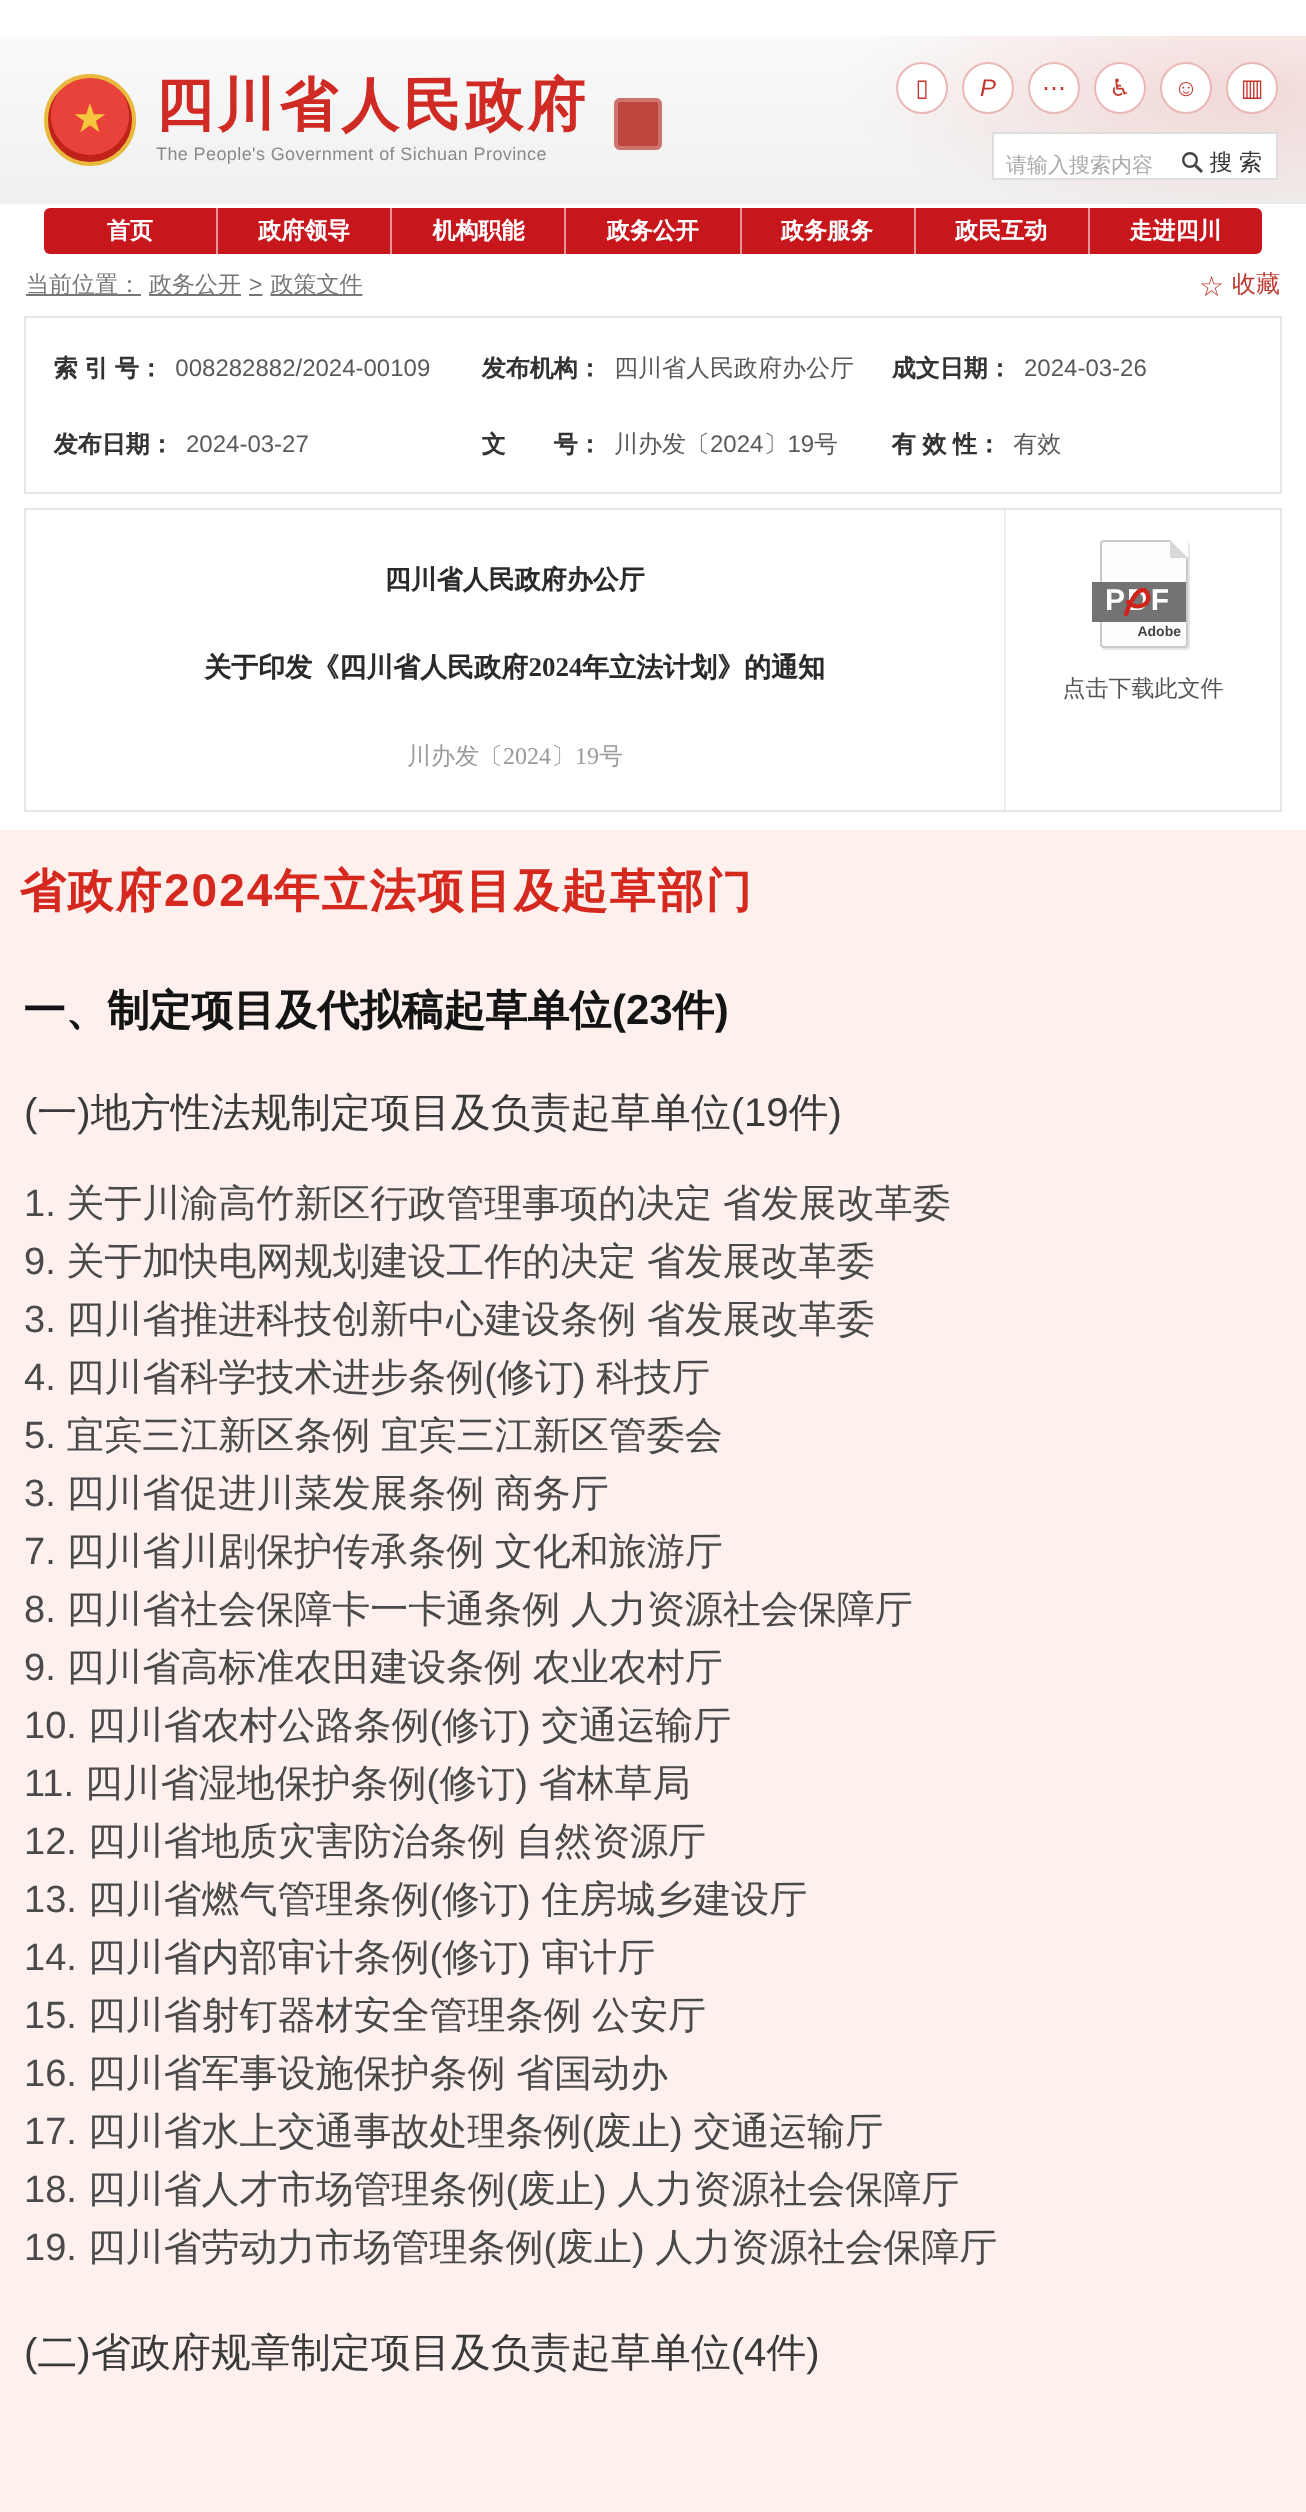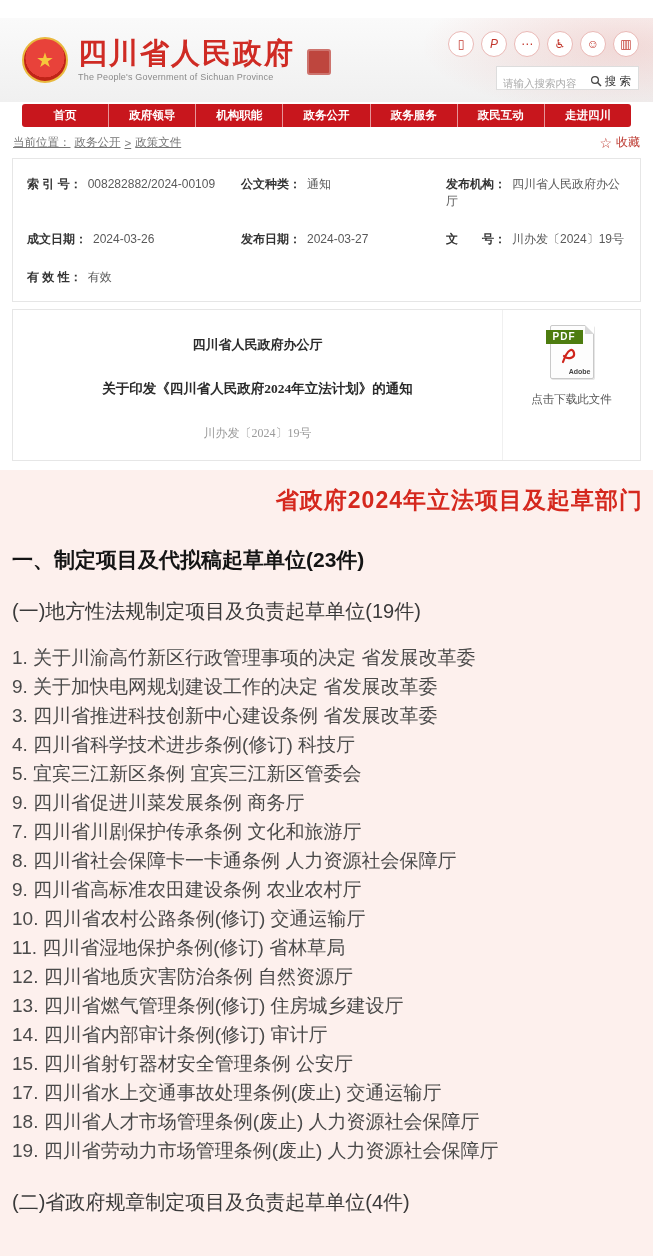--- a/index.html
+++ b/index.html
@@ -44,28 +44,28 @@
 
   
   .doc-card { margin:7px 12px 0; background:#fff; border:1px solid #e6e6e6; display:flex; min-height:114px; }
   .doc-main { flex:1; text-align:center; padding:26px 10px 18px; font-family:"Liberation Serif","DejaVu Serif",serif; }
   .doc-org { font-size:13px; font-weight:bold; color:#2a2a2a; }
   .doc-title { font-size:13.5px; font-weight:bold; color:#2a2a2a; margin-top:26px; }
   .doc-number { font-size:12px; color:#9a9a9a; margin-top:27px; }
   .doc-side { width:138px; border-left:1px solid #f0f0f0; display:flex; flex-direction:column; align-items:center; padding:15px 0 14px; }
   .pdf-icon { position:relative; width:44px; height:54px; background:#fdfdfd; border:1px solid #c9c9c9; border-radius:2px; cursor:pointer; box-shadow:1px 1px 0 #e6e6e6; }
   .pdf-fold { position:absolute; top:-1px; right:-1px; width:0; height:0; border-left:9px solid #d8d8d8; border-top:9px solid #fff; }
-  .pdf-banner { position:absolute; top:4px; left:-5px; background:#4d7c0f; color:#fff; font-size:10px; font-weight:bold; padding:1px 7px 2px; letter-spacing:1px; }
+  .pdf-banner { position:absolute; top:20px; left:-5px; background:#737373; color:#fff; font-size:15px; font-weight:bold; padding:1px 7px 2px; letter-spacing:1px; }
   .pdf-swirl { position:absolute; left:10px; top:20px; }
   .pdf-adobe { position:absolute; right:2px; bottom:3px; font-size:7px; color:#444; font-weight:bold; }
   .download-label { margin-top:13px; font-size:11.5px; color:#555; cursor:pointer; }
 
   
   .plan { background:#fdf0ed; margin-top:9px; padding:6px 10px 8px; min-height:880px; }
-  .plan-title { text-align:right; font-size:23px; font-weight:bold; color:#d5281e; margin-top:9px; letter-spacing:1px; }
+  .plan-title { text-align:left; font-size:23px; font-weight:bold; color:#d5281e; margin-top:9px; letter-spacing:1px; }
   .plan-h1 { font-size:21px; font-weight:bold; color:#141414; margin:30px 0 0 2px; }
   .plan-sub { font-size:20px; font-weight:normal; color:#3a3a3a; margin:24px 0 0 2px; }
   .plan-list { margin:18px 0 0 2px; }
   .plan-item { font-size:19px; color:#4a4a4a; line-height:29px; white-space:nowrap; }
 </style>
 </head>
 <body>
 
 <div class="page">
   <div class="top-strip"></div>
@@ -134,21 +134,20 @@
       <a>政策文件</a>
     </div>
     <div class="favorite">
       <span class="star">☆</span>
       <span>收藏</span>
     </div>
   </div>
 
   <section class="meta-card">
     <div class="meta-cell"><span class="meta-label">索 引 号：</span><span class="meta-value">008282882/2024-00109</span></div>
-    <div class="meta-cell"><span class="meta-label">公文种类：</span><span class="meta-value">通知</span></div>
     <div class="meta-cell"><span class="meta-label">发布机构：</span><span class="meta-value">四川省人民政府办公厅</span></div>
     <div class="meta-cell"><span class="meta-label">成文日期：</span><span class="meta-value">2024-03-26</span></div>
     <div class="meta-cell"><span class="meta-label">发布日期：</span><span class="meta-value">2024-03-27</span></div>
     <div class="meta-cell"><span class="meta-label">文　　号：</span><span class="meta-value">川办发〔2024〕19号</span></div>
     <div class="meta-cell"><span class="meta-label">有 效 性：</span><span class="meta-value">有效</span></div>
   </section>
 
   <section class="doc-card">
     <div class="doc-main">
       <div class="doc-org">四川省人民政府办公厅</div>
@@ -172,30 +171,31 @@
     <h2 class="plan-title">省政府2024年立法项目及起草部门</h2>
     <h3 class="plan-h1">一、制定项目及代拟稿起草单位(23件)</h3>
     <div class="plan-sub">(一)地方性法规制定项目及负责起草单位(19件)</div>
 
     <div class="plan-list">
       <div class="plan-item">1. 关于川渝高竹新区行政管理事项的决定 省发展改革委</div>
       <div class="plan-item">9. 关于加快电网规划建设工作的决定 省发展改革委</div>
       <div class="plan-item">3. 四川省推进科技创新中心建设条例 省发展改革委</div>
       <div class="plan-item">4. 四川省科学技术进步条例(修订) 科技厅</div>
       <div class="plan-item">5. 宜宾三江新区条例 宜宾三江新区管委会</div>
-      <div class="plan-item">9. 四川省促进川菜发展条例 商务厅</div>
+      <div class="plan-item">3. 四川省促进川菜发展条例 商务厅</div>
       <div class="plan-item">7. 四川省川剧保护传承条例 文化和旅游厅</div>
       <div class="plan-item">8. 四川省社会保障卡一卡通条例 人力资源社会保障厅</div>
       <div class="plan-item">9. 四川省高标准农田建设条例 农业农村厅</div>
       <div class="plan-item">10. 四川省农村公路条例(修订) 交通运输厅</div>
       <div class="plan-item">11. 四川省湿地保护条例(修订) 省林草局</div>
       <div class="plan-item">12. 四川省地质灾害防治条例 自然资源厅</div>
       <div class="plan-item">13. 四川省燃气管理条例(修订) 住房城乡建设厅</div>
       <div class="plan-item">14. 四川省内部审计条例(修订) 审计厅</div>
       <div class="plan-item">15. 四川省射钉器材安全管理条例 公安厅</div>
+      <div class="plan-item">16. 四川省军事设施保护条例 省国动办</div>
       <div class="plan-item">17. 四川省水上交通事故处理条例(废止) 交通运输厅</div>
       <div class="plan-item">18. 四川省人才市场管理条例(废止) 人力资源社会保障厅</div>
       <div class="plan-item">19. 四川省劳动力市场管理条例(废止) 人力资源社会保障厅</div>
     </div>
 
     <div class="plan-sub">(二)省政府规章制定项目及负责起草单位(4件)</div>
 
   </section>
 </div>
 

